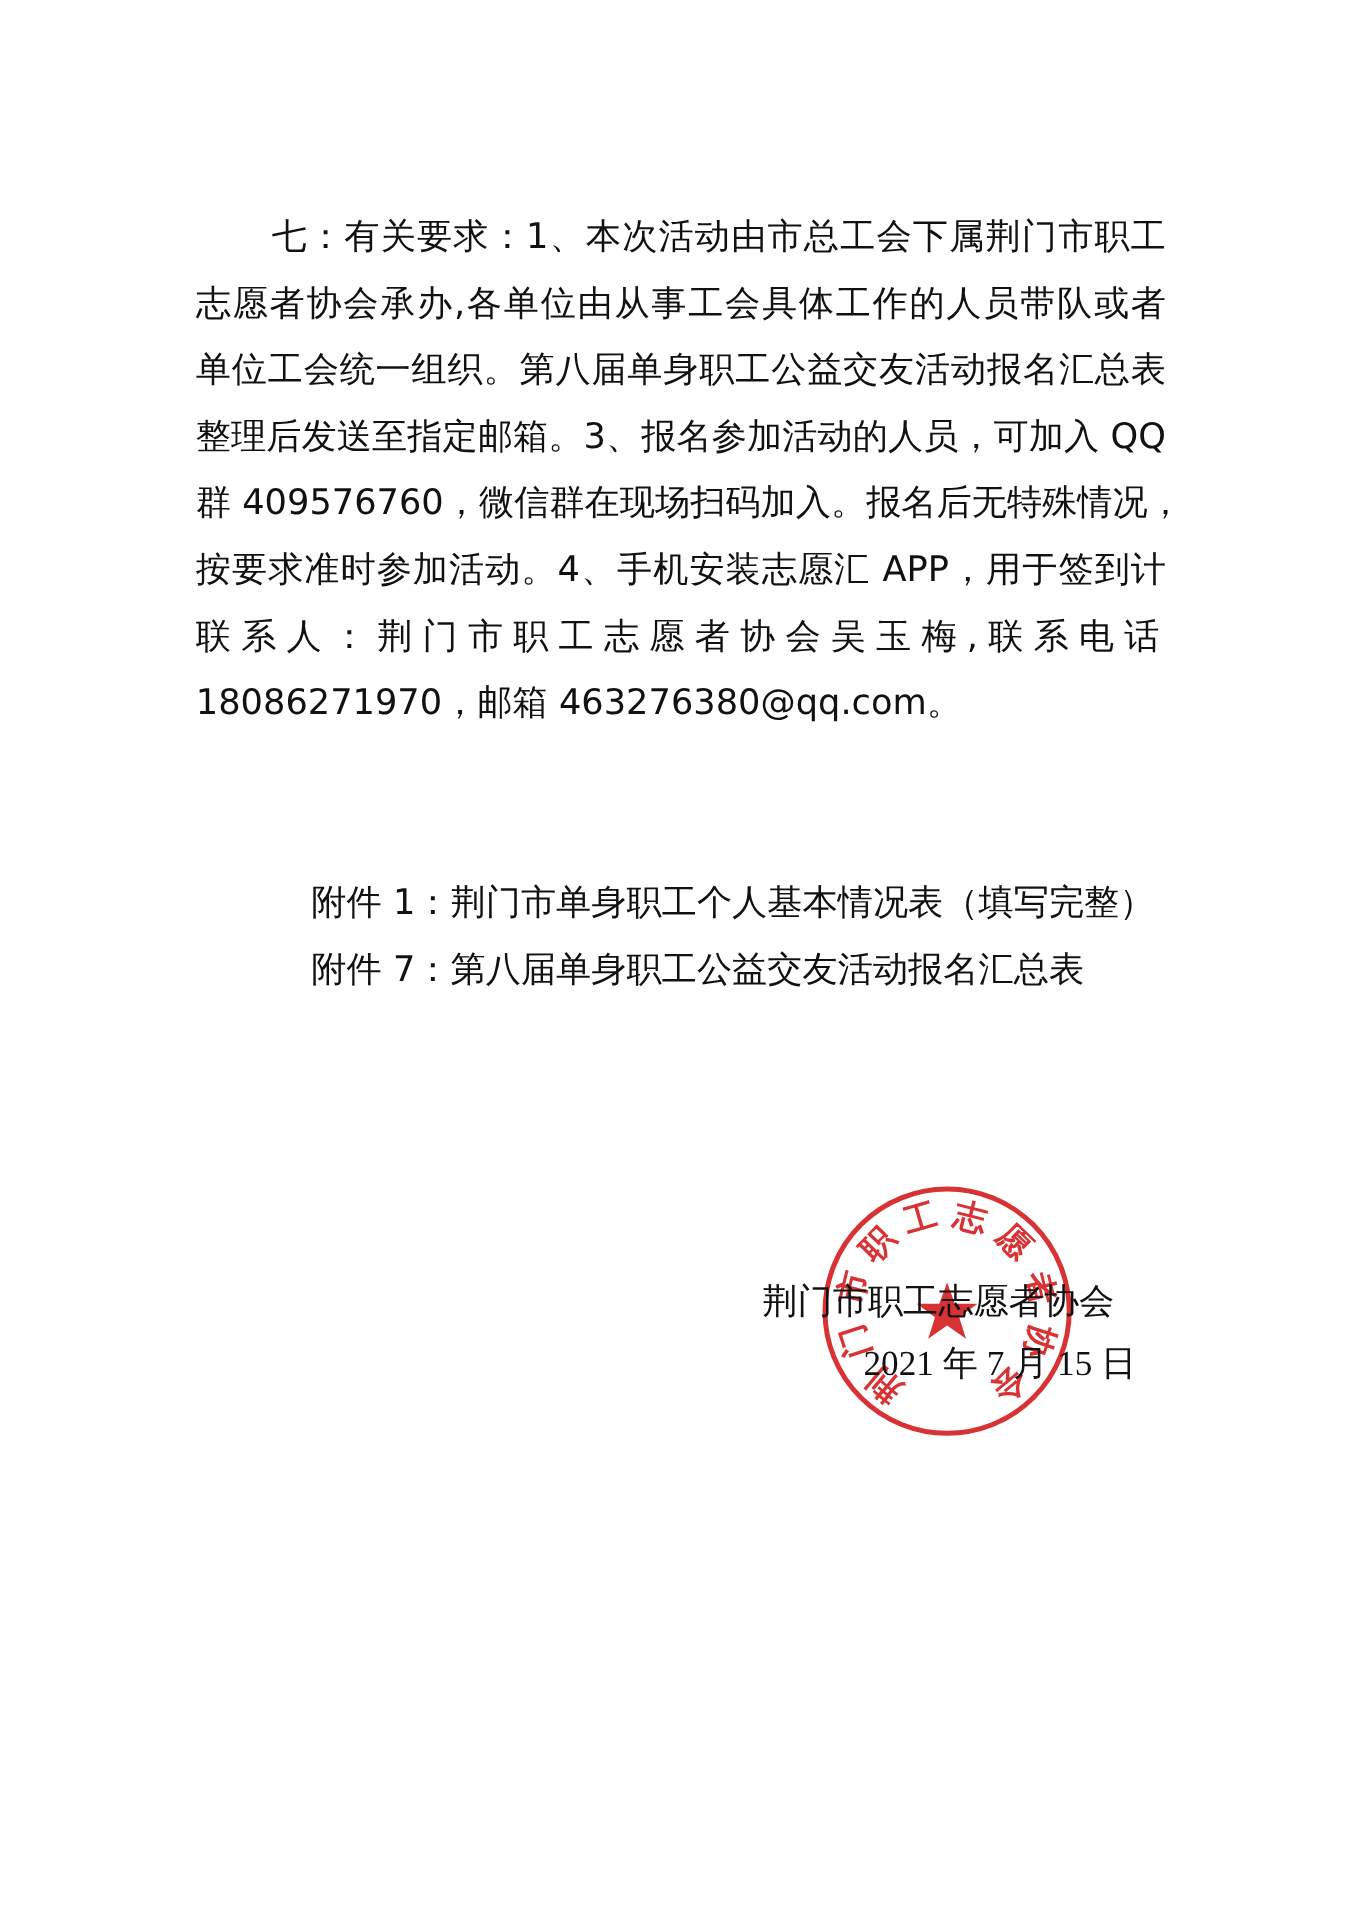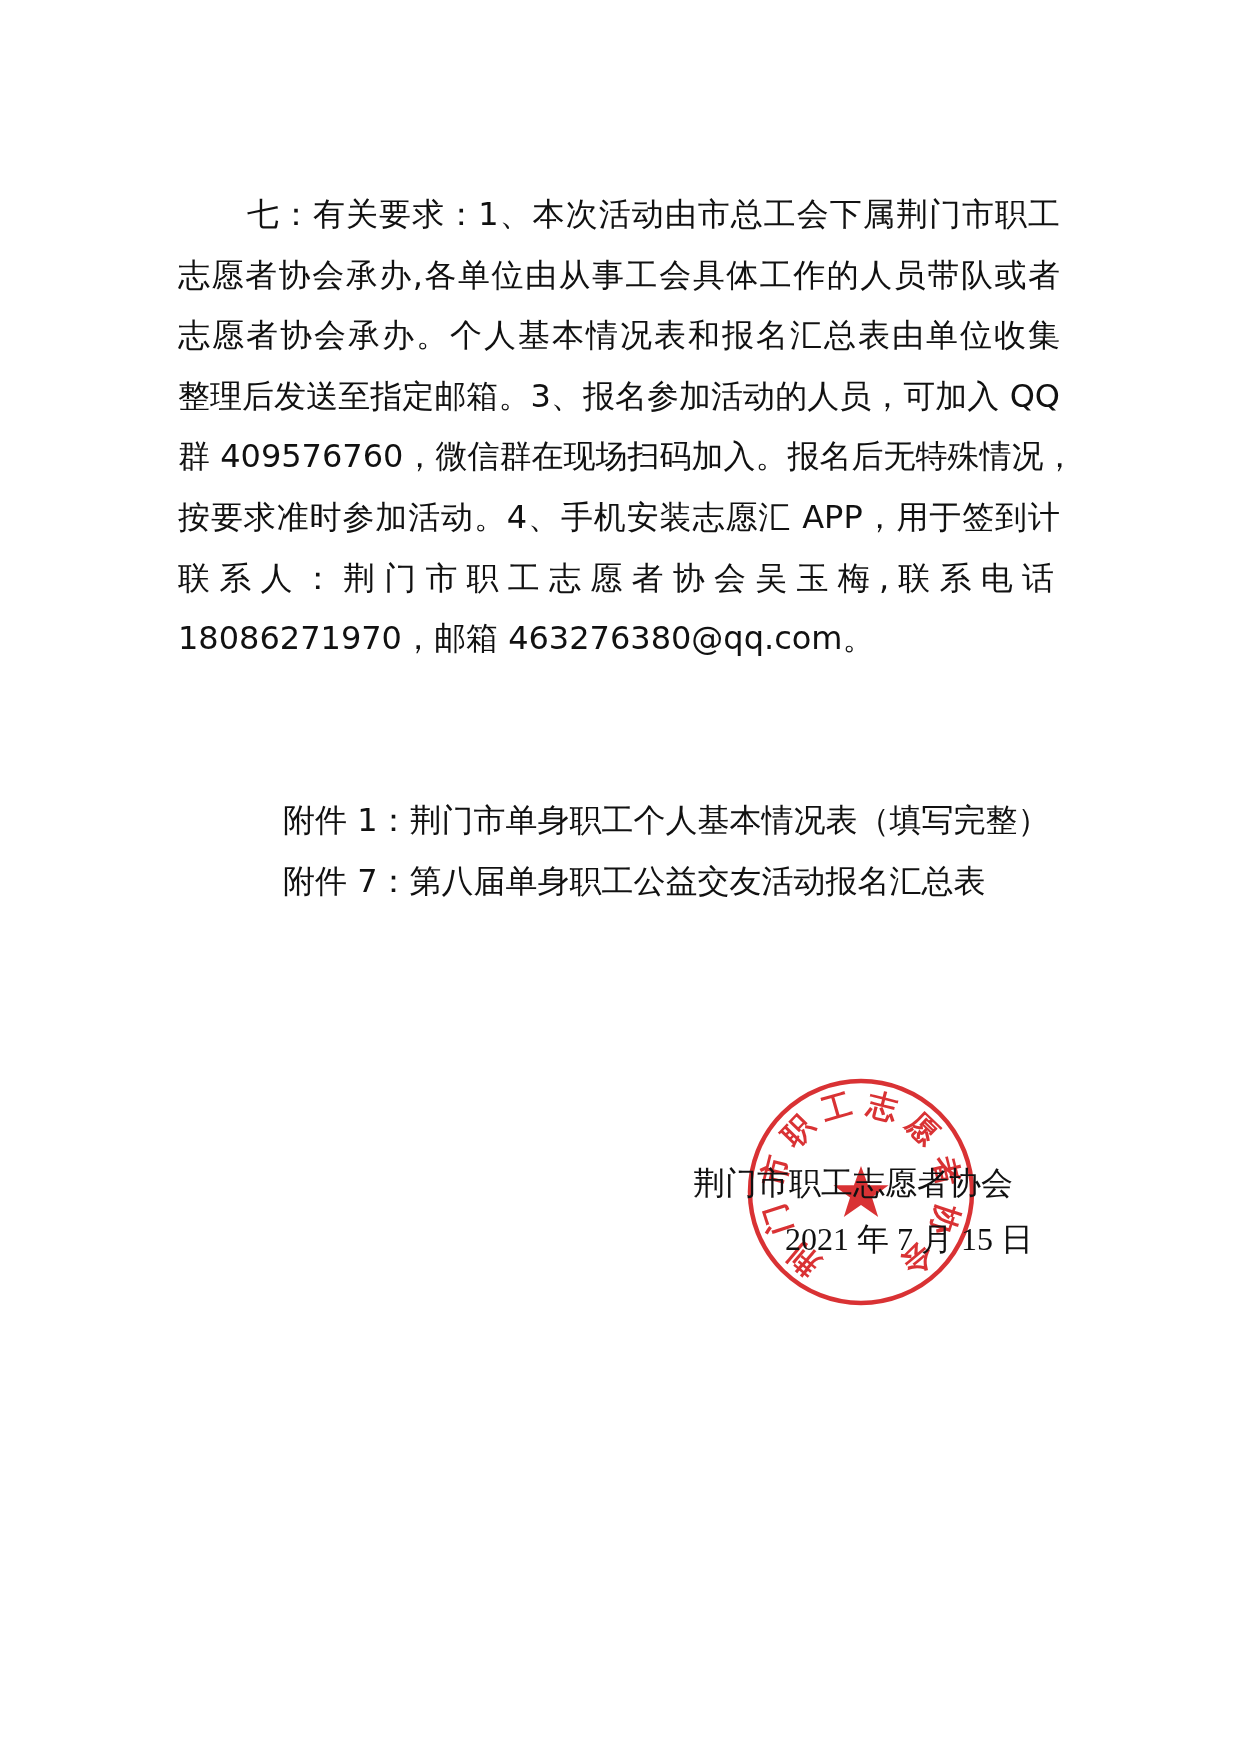--- a/index.html
+++ b/index.html
@@ -101,21 +101,21 @@
     }
   </style>
 </head>
 <body>
 
 <div class="page">
 
   <div class="body-text">
     <span class="line indent">七：有关要求：1、本次活动由市总工会下属荆门市职工</span>
     <span class="line">志愿者协会承办,各单位由从事工会具体工作的人员带队或者</span>
-    <span class="line">志愿者协会承办。个人基本情况表和报名汇总表由单位收集</span>
+    <span class="line">单位工会统一组织。第八届单身职工公益交友活动报名汇总表</span>
     <span class="line">整理后发送至指定邮箱。3、报名参加活动的人员，可加入 QQ</span>
     <span class="line">群 409576760，微信群在现场扫码加入。报名后无特殊情况，</span>
     <span class="line">按要求准时参加活动。4、手机安装志愿汇 APP，用于签到计</span>
     <span class="line spaced">联系人：荆门市职工志愿者协会吴玉梅,联系电话</span>
     <span class="line last">18086271970，邮箱 463276380@qq.com。</span>
   </div>
 
   <div class="attachments">
     <span class="att">附件 1：荆门市单身职工个人基本情况表（填写完整）</span>
     <span class="att">附件 7：第八届单身职工公益交友活动报名汇总表</span>

